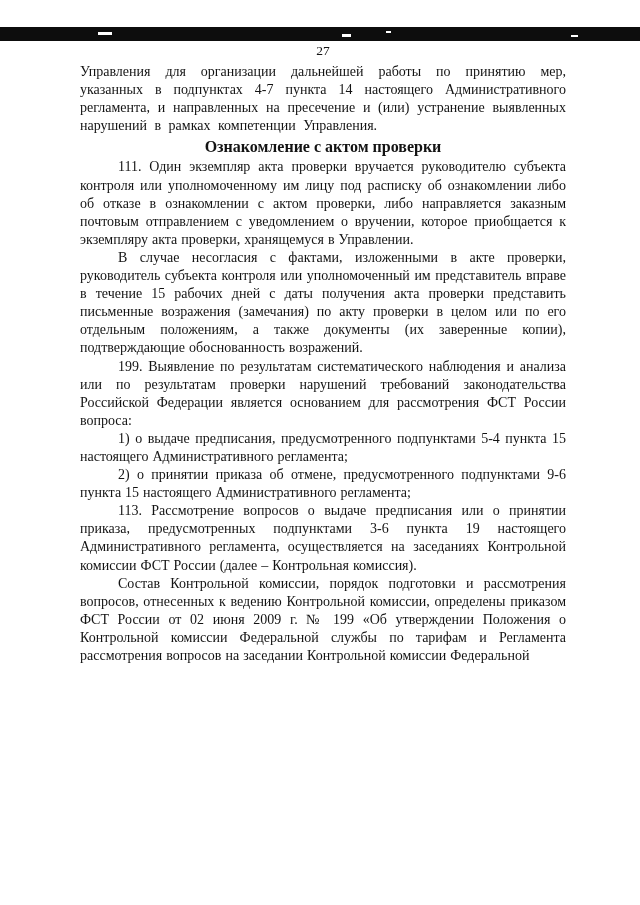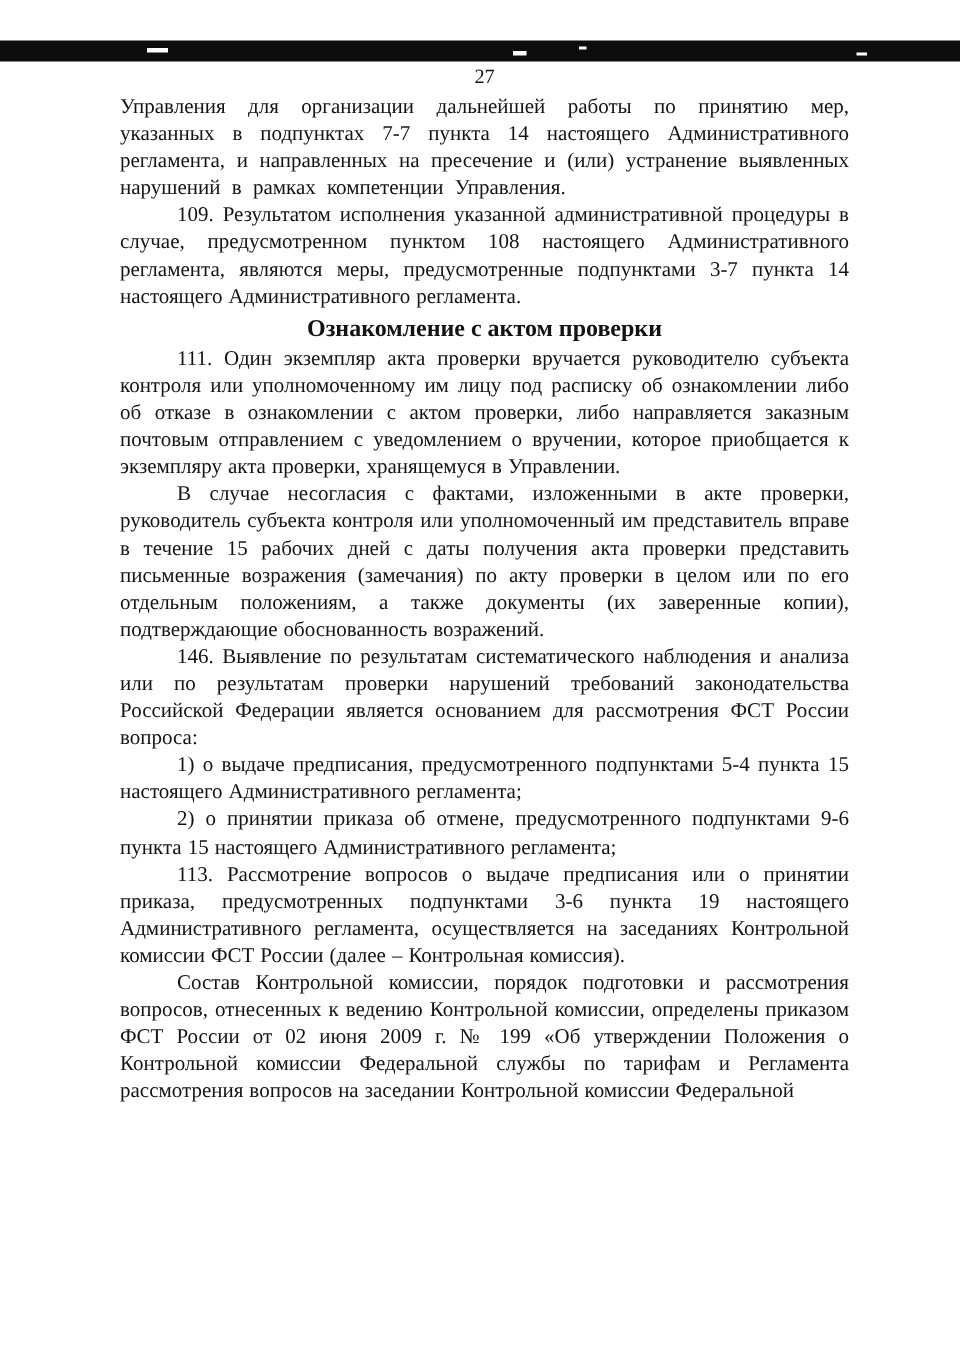--- a/index.html
+++ b/index.html
@@ -62,29 +62,28 @@
   <div class="scan-bar">
     <span class="scan-noise noise-1"></span>
     <span class="scan-noise noise-2"></span>
     <span class="scan-noise noise-3"></span>
     <span class="scan-noise noise-4"></span>
   </div>
 
   <div class="content">
     <div class="page-num">27</div>
 
-    <p class="body cont">Управления для организации дальнейшей работы по принятию мер, указанных в подпунктах 7-7 пункта 14 настоящего Административного регламента, и направленных на пресечение и (или) устранение выявленных нарушений в рамках компетенции Управления.</p>
-    <p class="body">109. Результатом исполнения указанной административной процедуры в случае, предусмотренном пунктом 108 настоящего Административного регламента, являются меры, предусмотренные подпунктами 3-7 пункта 14 настоящего Административного регламента.</p>
+    <p class="body cont">Управления для организации дальнейшей работы по принятию мер, указанных в подпунктах 4-7 пункта 14 настоящего Административного регламента, и направленных на пресечение и (или) устранение выявленных нарушений в рамках компетенции Управления.</p>
 
     <h2 class="head">Ознакомление с актом проверки</h2>
 
     <p class="body">111. Один экземпляр акта проверки вручается руководителю субъекта контроля или уполномоченному им лицу под расписку об ознакомлении либо об отказе в ознакомлении с актом проверки, либо направляется заказным почтовым отправлением с уведомлением о вручении, которое приобщается к экземпляру акта проверки, хранящемуся в Управлении.</p>
     <p class="body">В случае несогласия с фактами, изложенными в акте проверки, руководитель субъекта контроля или уполномоченный им представитель вправе в течение 15 рабочих дней с даты получения акта проверки представить письменные возражения (замечания) по акту проверки в целом или по его отдельным положениям, а также документы (их заверенные копии), подтверждающие обоснованность возражений.</p>
 
 
-    <p class="body">146. Выявление по результатам систематического наблюдения и анализа или по результатам проверки нарушений требований законодательства Российской Федерации является основанием для рассмотрения ФСТ России вопроса:</p>
+    <p class="body">199. Выявление по результатам систематического наблюдения и анализа или по результатам проверки нарушений требований законодательства Российской Федерации является основанием для рассмотрения ФСТ России вопроса:</p>
     <p class="body">1) о выдаче предписания, предусмотренного подпунктами 5-4 пункта 15 настоящего Административного регламента;</p>
     <p class="body">2) о принятии приказа об отмене, предусмотренного подпунктами 9-6 пункта 15 настоящего Административного регламента;</p>
     <p class="body">113. Рассмотрение вопросов о выдаче предписания или о принятии приказа, предусмотренных подпунктами 3-6 пункта 19 настоящего Административного регламента, осуществляется на заседаниях Контрольной комиссии ФСТ России (далее – Контрольная комиссия).</p>
     <p class="body">Состав Контрольной комиссии, порядок подготовки и рассмотрения вопросов, отнесенных к ведению Контрольной комиссии, определены приказом ФСТ России от 02 июня 2009 г. № 199 «Об утверждении Положения о Контрольной комиссии Федеральной службы по тарифам и Регламента рассмотрения вопросов на заседании Контрольной комиссии Федеральной</p>
   </div>
 
 </div>
 
 </body></html>

